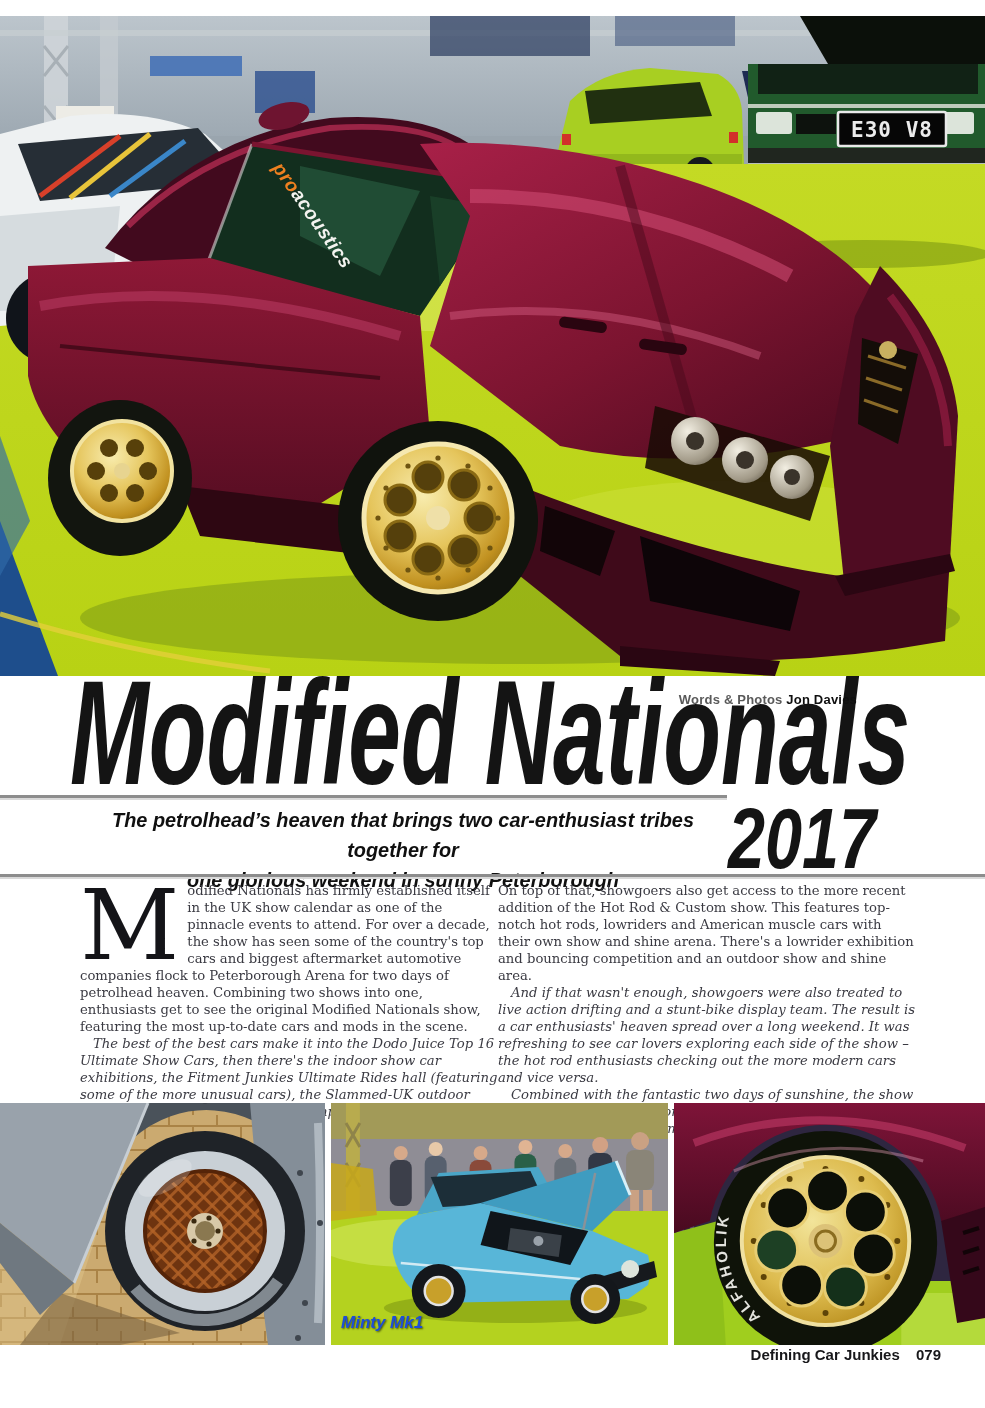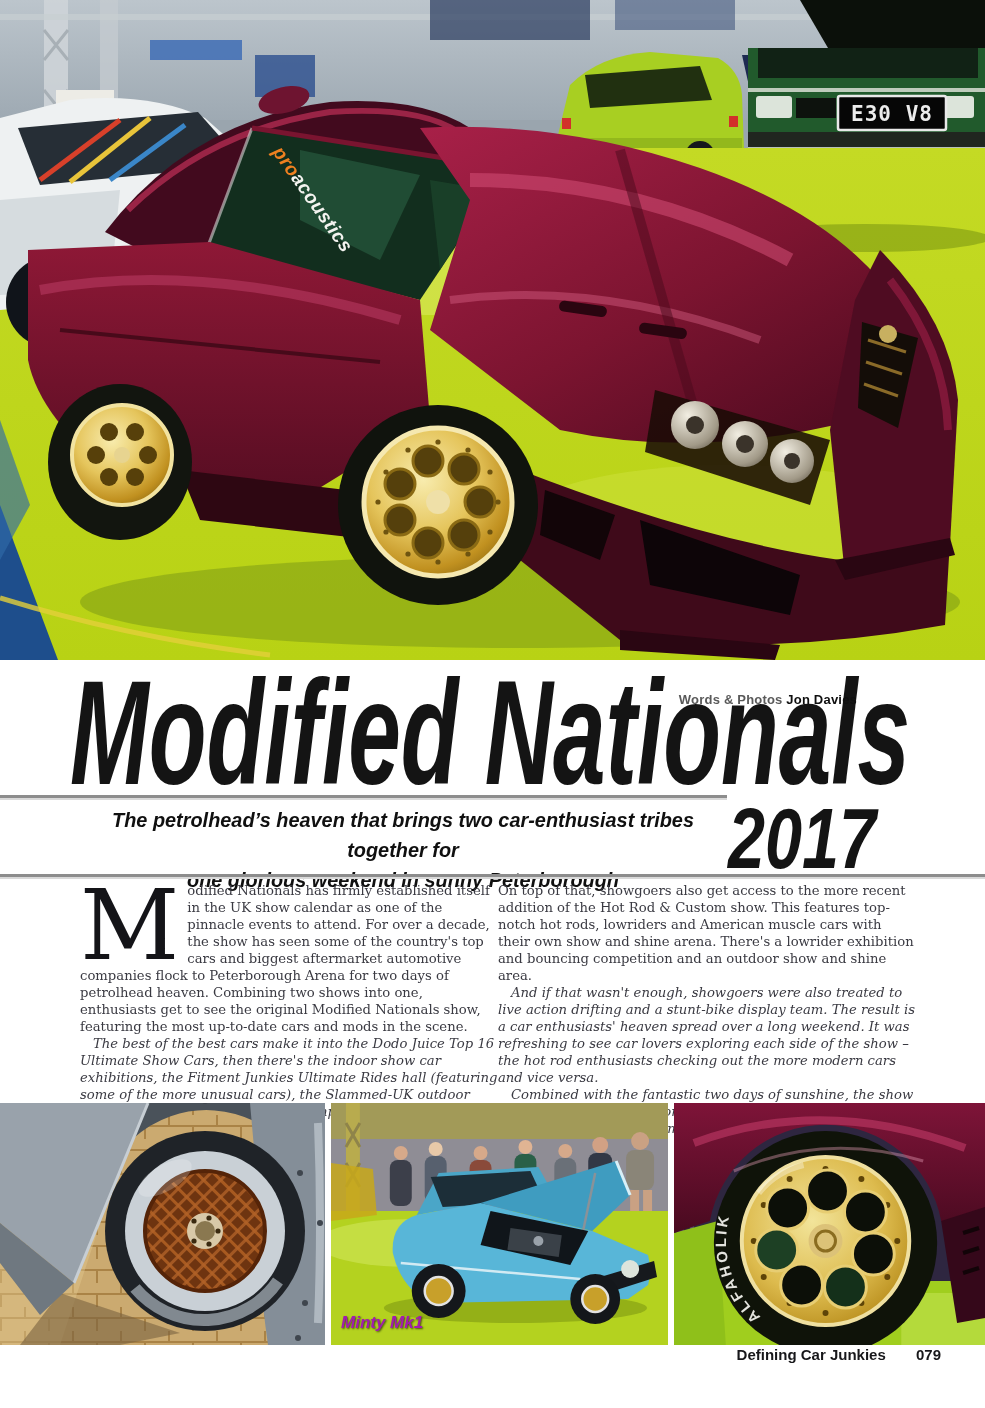--- a/index.html
+++ b/index.html
@@ -2,21 +2,21 @@
 <html><head>
 <meta charset="utf-8">
 <style>
   html,body { margin:0; padding:0; background:#e9e9e9; }
   .page {
     position:relative; width:985px; height:1408px; margin:0 auto;
     background:#ffffff; overflow:hidden;
     font-family:"Liberation Sans", sans-serif;
   }
   
-  .hero { position:absolute; top:0; left:0; width:985px; height:660px; }
+  .hero { position:absolute; top:16px; left:0; width:985px; height:660px; }
   .hero svg { display:block; width:100%; height:100%; }
   .hero-caption {
     position:absolute; left:84px; top:608px;
     color:#fff; font-style:italic; font-weight:bold;
     font-size:15px; line-height:17px; letter-spacing:.2px;
     text-shadow:1px 1px 2px rgba(0,0,0,.65), 0 0 4px rgba(30,50,0,.5);
   }
   
   .byline {
     position:absolute; top:692px; right:128px; z-index:5;
@@ -58,29 +58,29 @@
     font-size:97px; line-height:80px; padding:4px 8px 0 0; color:#141418;
   }
   
   .gallery-fig { position:absolute; top:1103px; height:242px; }
   .gallery-fig svg { display:block; width:100%; height:100%; }
   #fig1 { left:0; width:325px; }
   #fig2 { left:331px; width:337px; }
   #fig3 { left:674px; width:311px; }
   .fig-caption {
     position:absolute; left:10px; bottom:12px;
-    color:#a21caf; font-weight:bold; font-style:italic; font-size:17px;
+    color:#1d4ed8; font-weight:bold; font-style:italic; font-size:17px;
     text-shadow:1px 1px 2px rgba(0,0,0,.6);
   }
   
   .footer {
     position:absolute; top:1346px; right:44px;
     font-size:15px; font-weight:bold; color:#17171a;
   }
-  .footer .page-num { margin-left:26px; }
+  .footer .page-num { margin-left:12px; }
 </style>
 </head>
 <body>
 
 <div class="page">
 
   <div class="hero">
     <svg viewBox="0 0 985 660" preserveAspectRatio="none">
       <defs>
         <linearGradient id="hallG" x1="0" y1="0" x2="0" y2="1">

